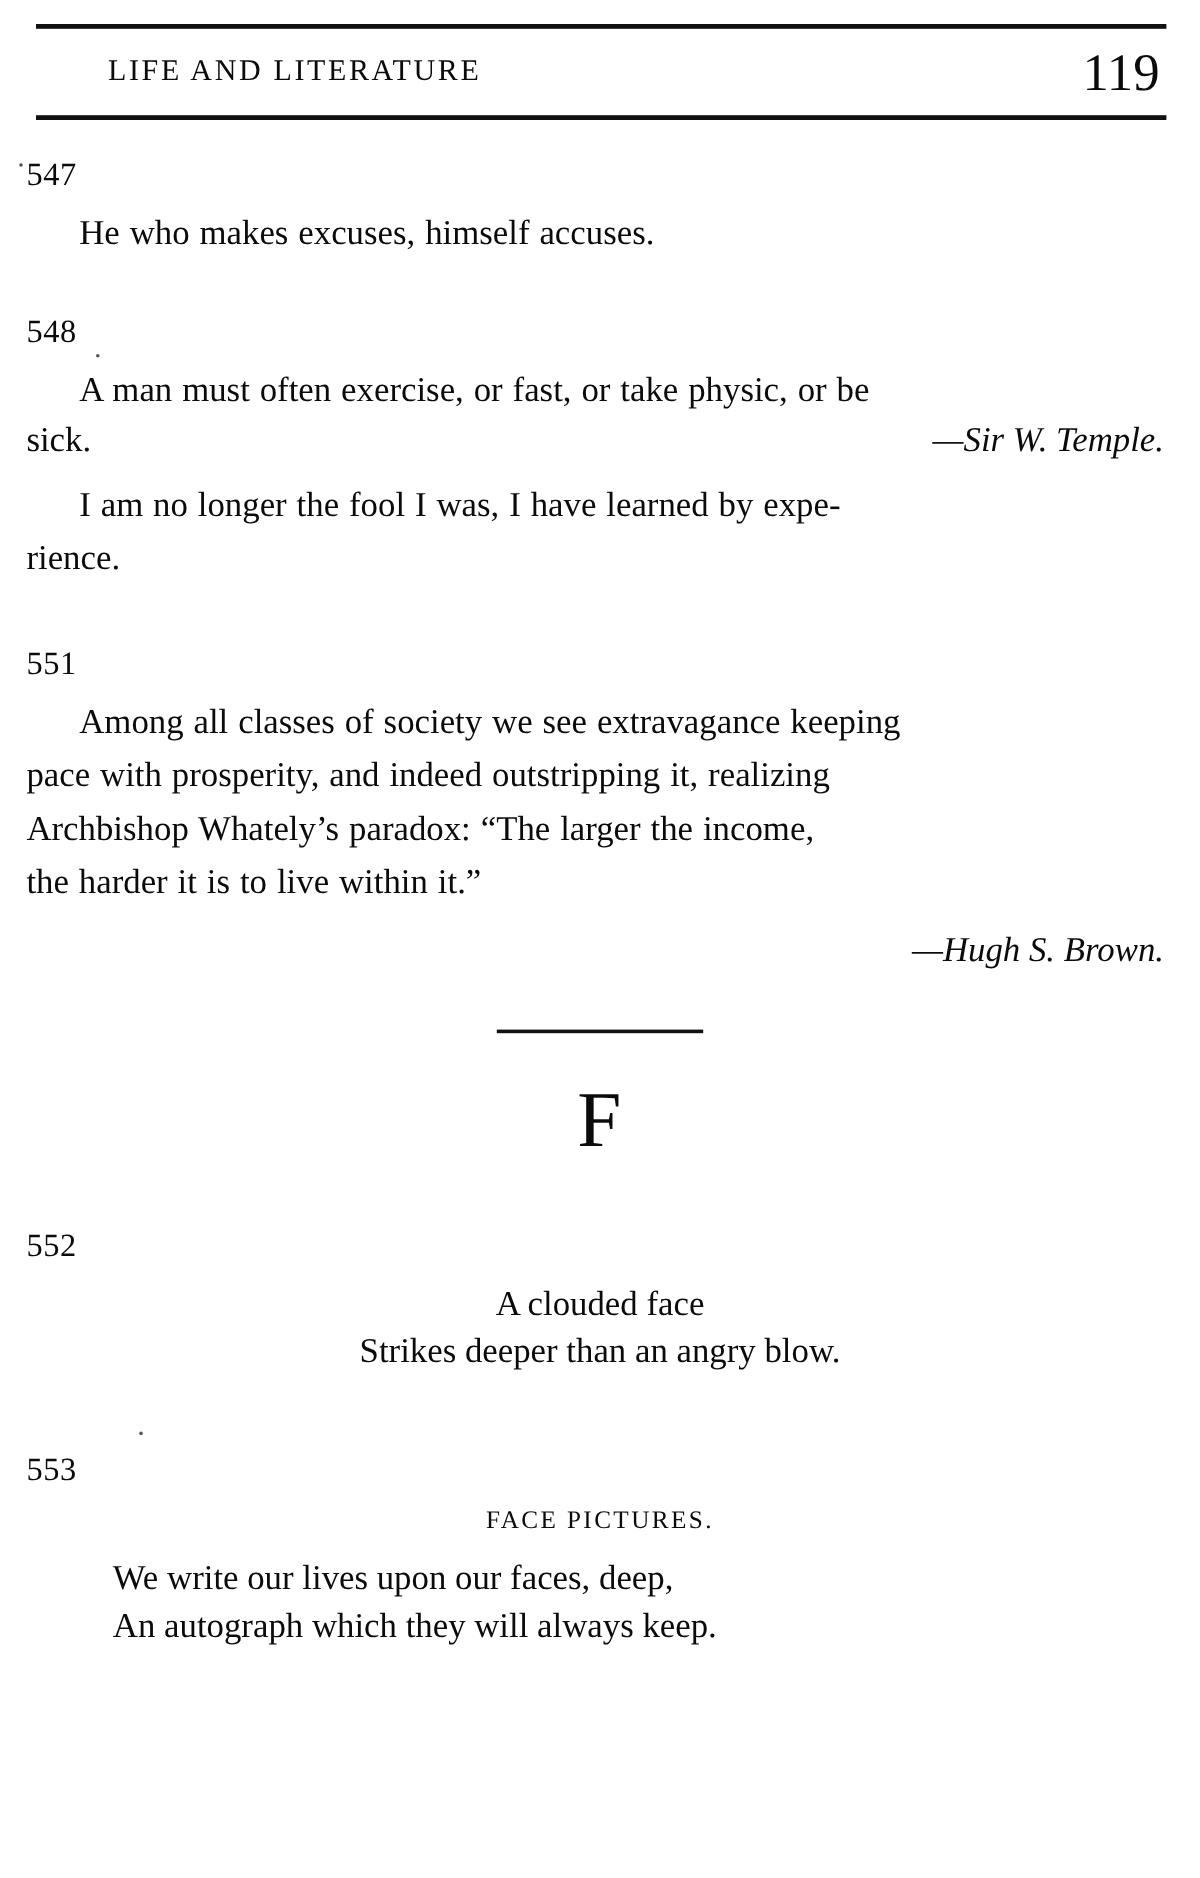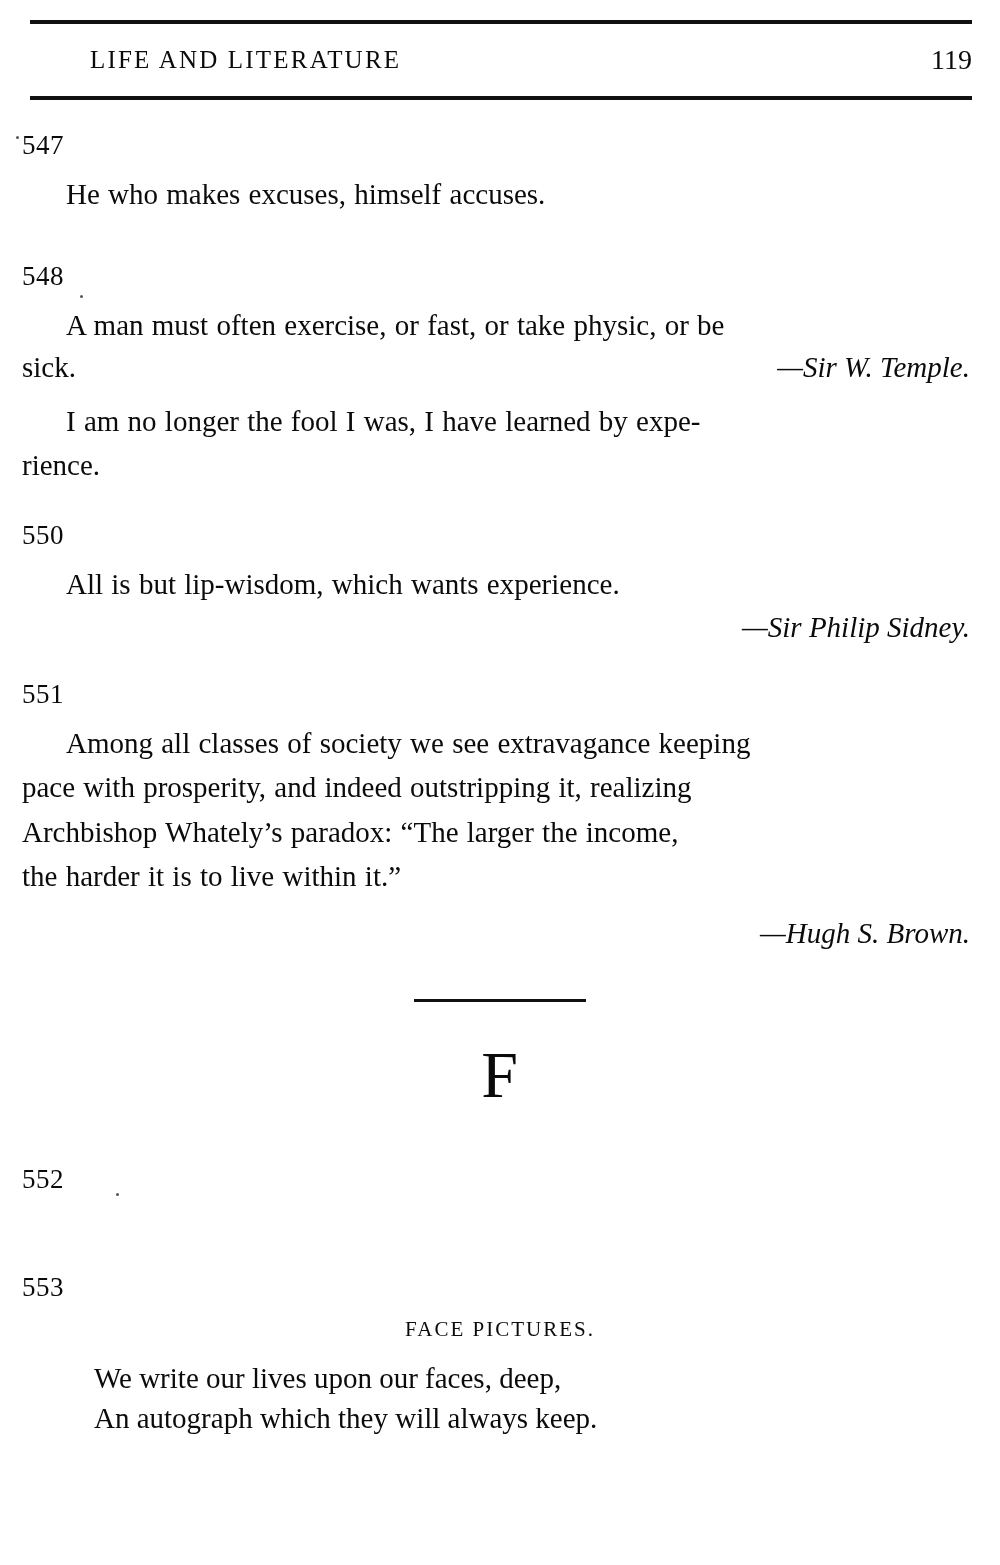--- a/index.html
+++ b/index.html
@@ -51,23 +51,22 @@
     flex: 1;
     text-align: left;
     font-size: 25px;
     letter-spacing: 2.2px;
     font-variant: small-caps;
     text-transform: uppercase;
     font-weight: normal;
     padding-left: 60px;
   }
   .page-number {
-    font-size: 28px;
+    font-size: 44px;
     width: 70px;
-    text-align: right;
   }
 
   
   .body {
     position: absolute;
     left: 22px;
     right: 22px;
     top: 118px;
   }
 
@@ -190,44 +189,43 @@
 
     <div class="sp-1"></div>
 
     <div class="entry">
       <div class="para nojustify">I am no longer the fool I was, I have learned by expe-</div>
       <div class="para nojustify" style="text-indent:0">rience.</div>
     </div>
 
     <div class="sp-1"></div>
 
-    <div class="entry">
-      <div class="num">550</div>
-      <div class="para nojustify">All is but lip-wisdom, which wants experience.</div>
-      <div class="attrib">—Sir Philip Sidney.</div>
-    </div>
 
     <div class="sp-1"></div>
 
     <div class="entry">
       <div class="num">551</div>
       <div class="para nojustify">Among all classes of society we see extravagance keeping</div>
       <div class="para nojustify" style="text-indent:0">pace with prosperity, and indeed outstripping it, realizing</div>
       <div class="para nojustify" style="text-indent:0">Archbishop Whately’s paradox:  “The larger the income,</div>
       <div class="para nojustify" style="text-indent:0">the harder it is to live within it.”</div>
       <div class="attrib" style="margin-top:20px;">—Hugh S. Brown.</div>
     </div>
 
     <div class="divider"></div>
     <div class="section-letter">F</div>
 
     <div class="sp-3"></div>
 
     <div class="entry">
       <div class="num" style="">552</div>
+      <div class="verse">
+        <span class="v-line">A clouded face</span>
+        <span class="v-line">Strikes deeper than an angry blow.</span>
+      </div>
     </div>
 
     <div class="sp-2"></div>
 
     <div class="entry">
       <div class="num" style="margin-top:33px;">553</div>
       <div class="subtitle">Face Pictures.</div>
       <div class="poem">
         <span class="p-line">We write our lives upon our faces, deep,</span>
         <span class="p-line">An autograph which they will always keep.</span>

